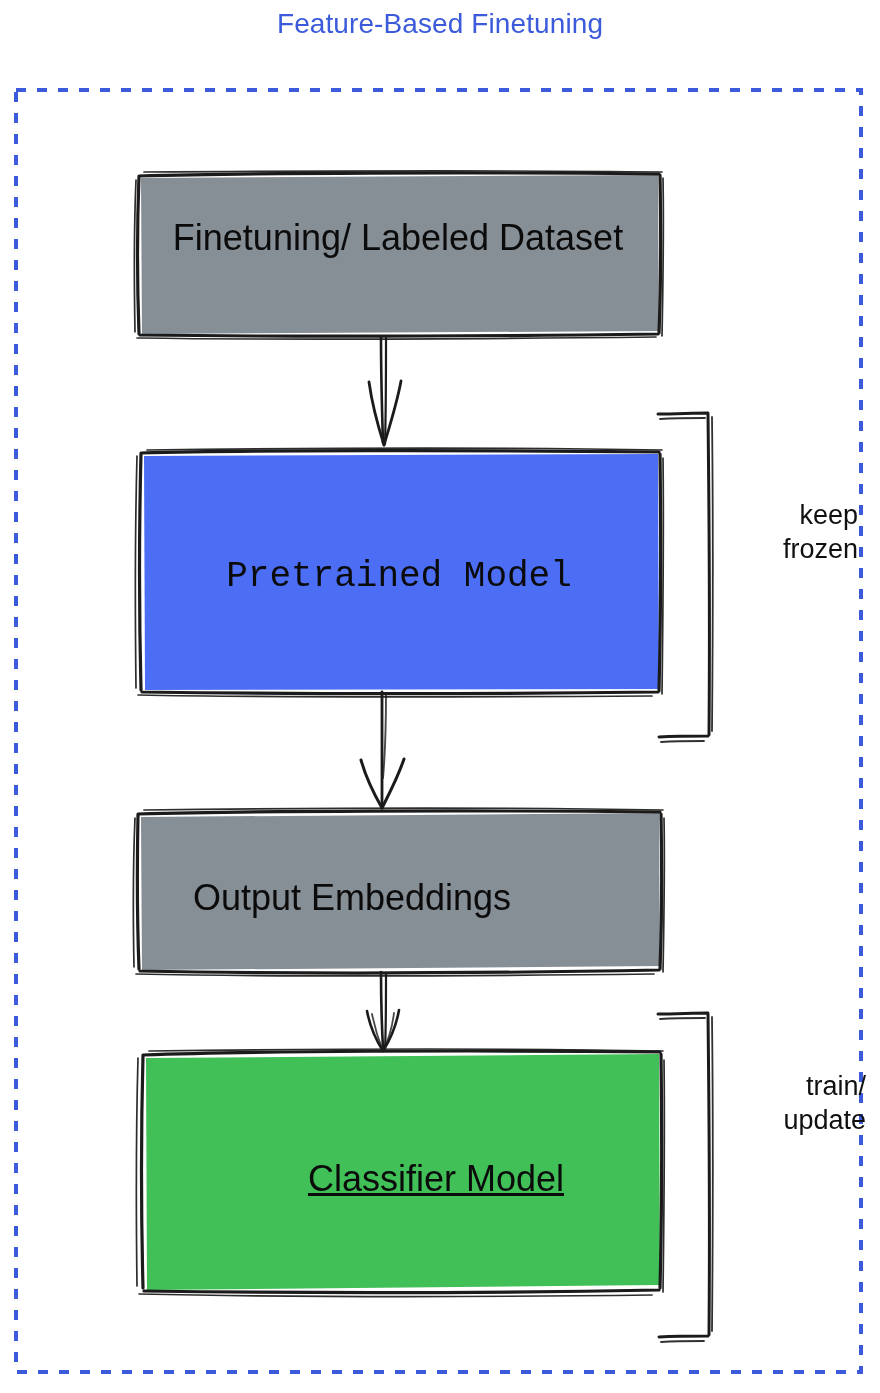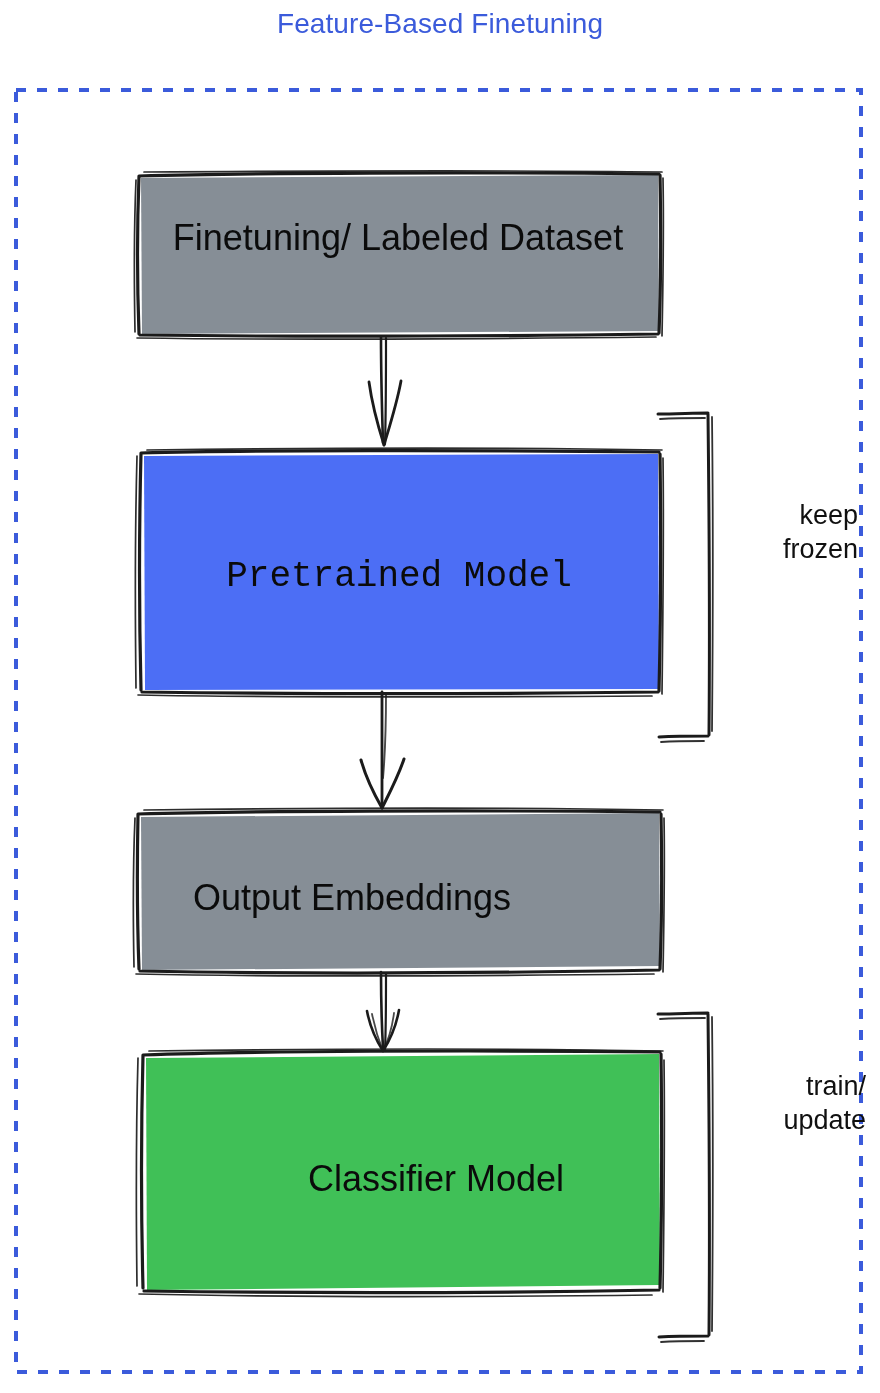--- a/index.html
+++ b/index.html
@@ -143,21 +143,21 @@
     </g>
 
   </svg>
 
   <div class="node-label" style="left:136px; top:218px; width:524px;">Finetuning/ Labeled Dataset</div>
 
   <div class="node-label" style="left:138px; top:557px; width:522px;font-family:Liberation Mono, monospace;">Pretrained Model</div>
 
   <div class="node-label" style="left:136px; top:878px; width:432px;">Output Embeddings</div>
 
-  <div class="node-label" style="left:138px; top:1159px; width:596px;">Classifier Model</div>
+  <div class="node-label" style="left:138px; top:1159px; width:596px;text-decoration:underline;">Classifier Model</div>
 
   <div class="annotation-label" style="left:738px; top:498px; width:120px;">keep
 frozen</div>
 
   <div class="annotation-label" style="left:738px; top:1069px; width:120px;margin-left:8px;">train/
 update</div>
 
 </div>
 
 </body></html>

